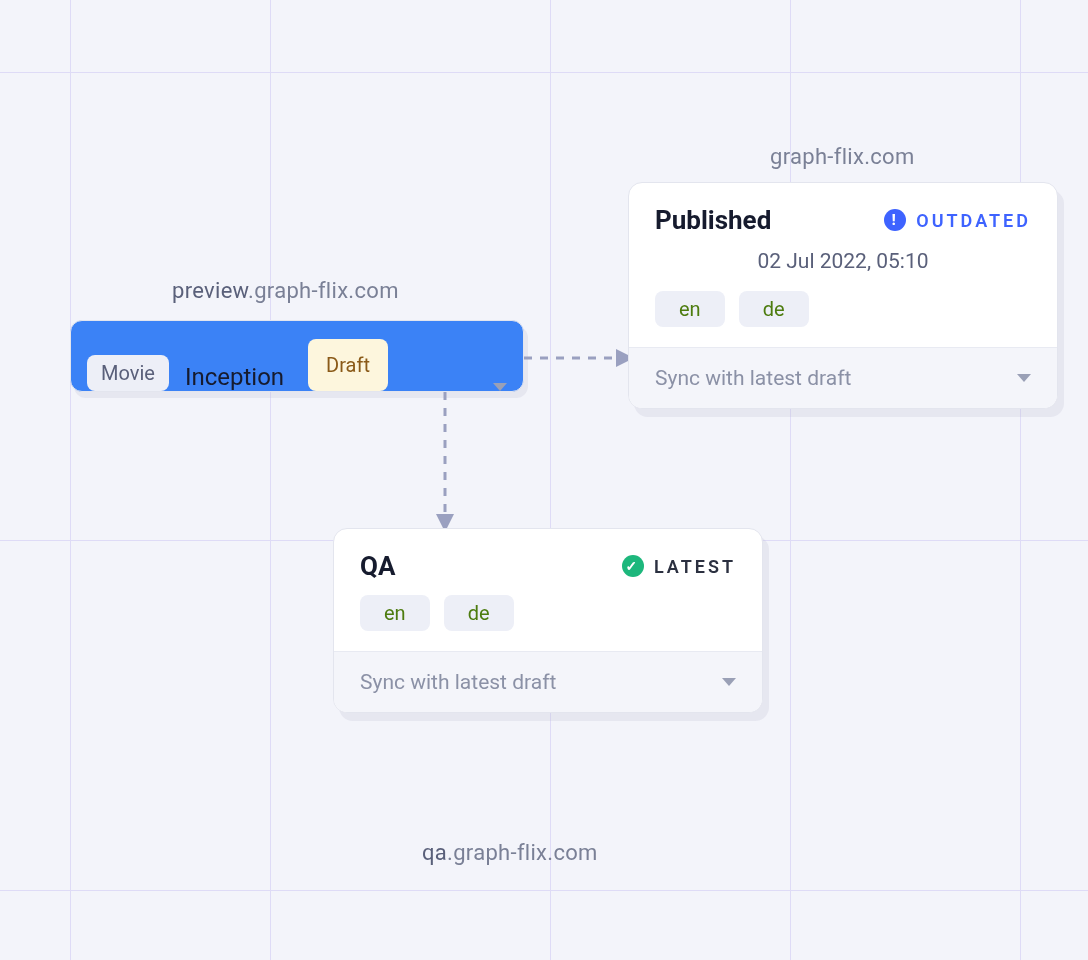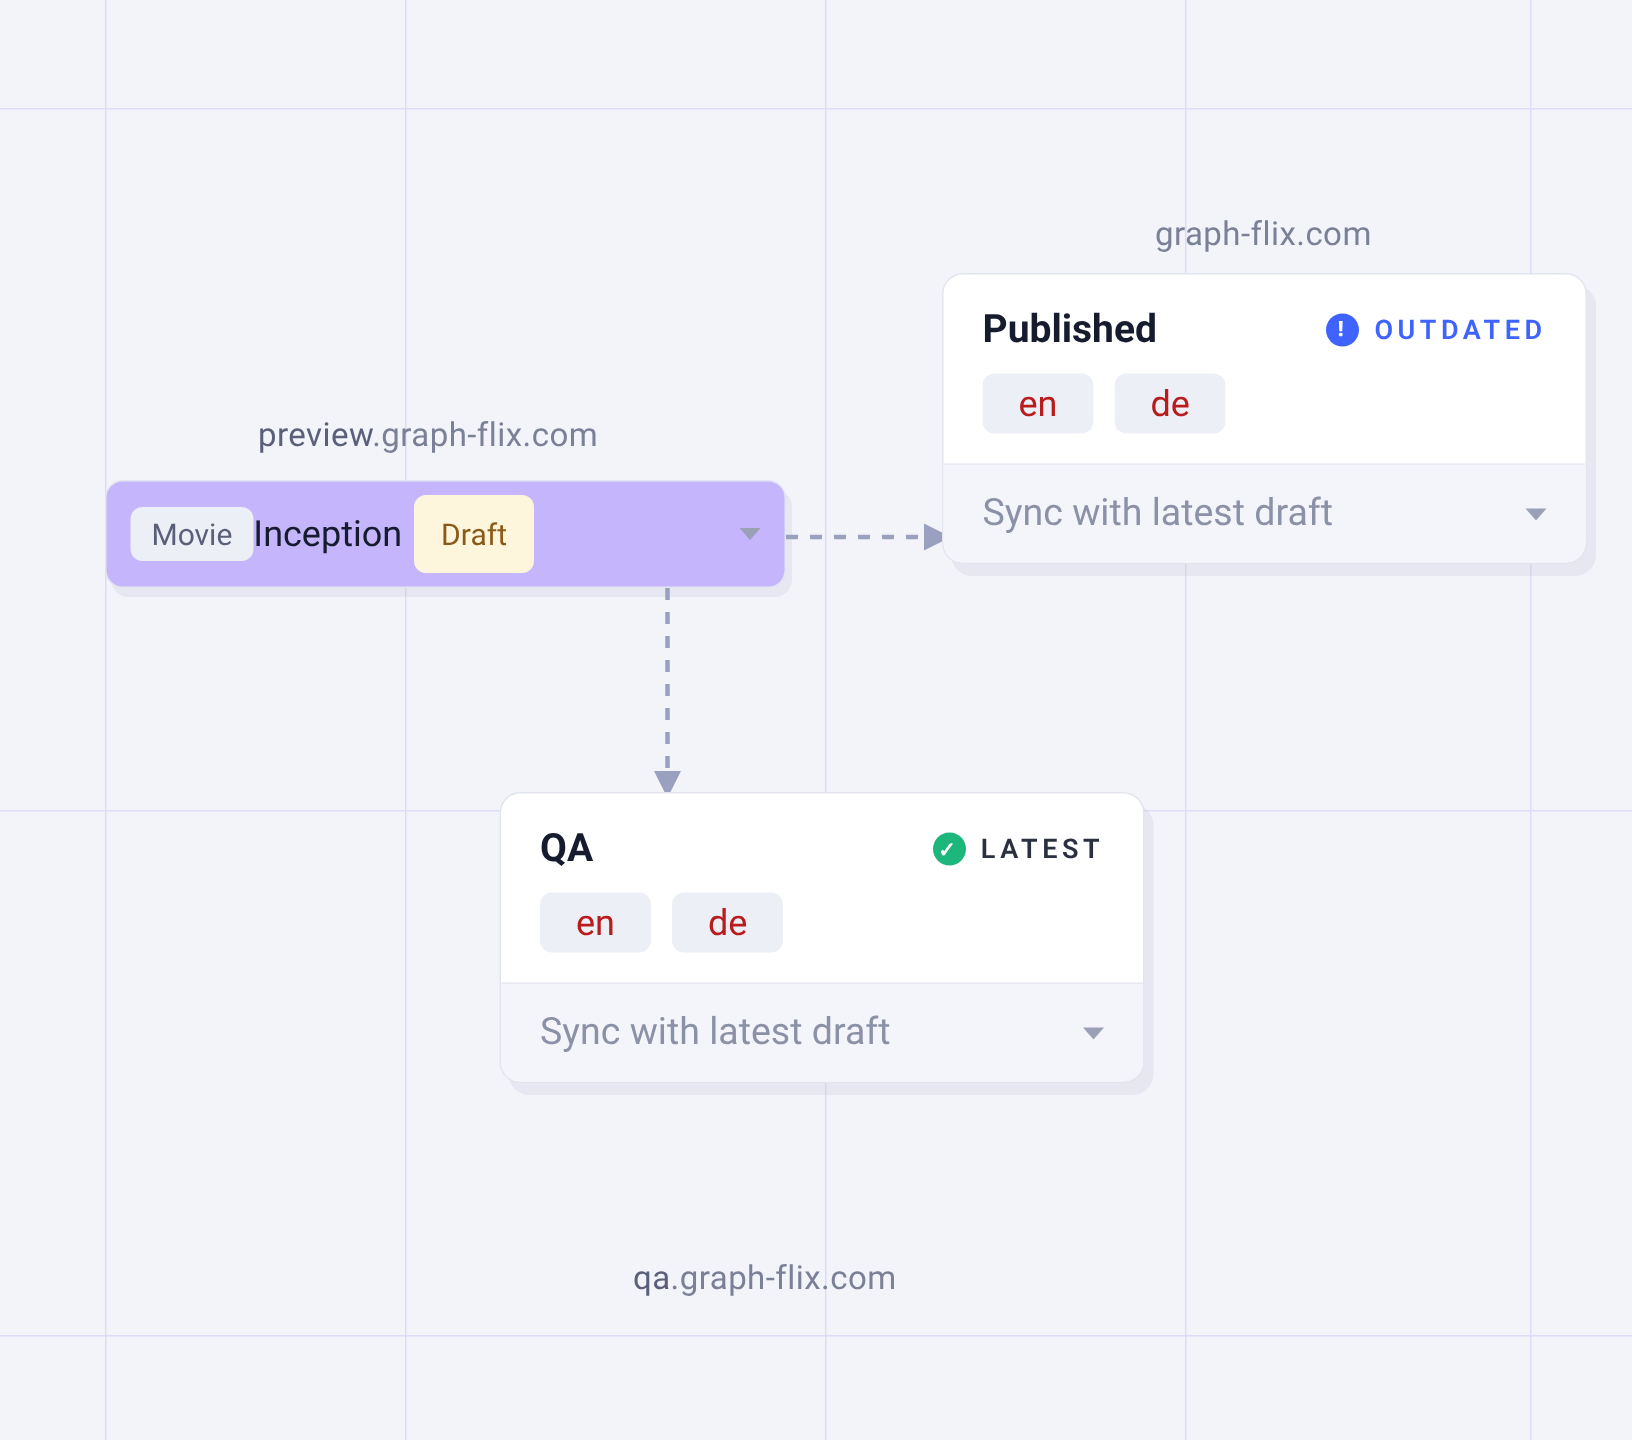--- a/index.html
+++ b/index.html
@@ -32,27 +32,28 @@
   .env-label .sub { color: #5a607a; margin-left: 42px; }
   #lbl-preview { left: 130px; top: 278px; }
   #lbl-prod    { left: 770px; top: 144px; }
   #lbl-qa      { left: 380px; top: 840px; }
 
   
   .draft-card {
     position: absolute;
     left: 70px; top: 320px;
     width: 454px; height: 72px;
-    background: #c4b5fd;
+    background: #3b82f6;
     border: 1px solid #e3e5ee;
     border-radius: 12px;
     box-shadow: 4px 6px 0 rgba(190,193,210,0.25);
     display: flex;
-    align-items: center;
+    align-items: flex-end;
     padding: 0 16px;
+    gap: 16px;
   }
   .tag-movie {
     background: #edeff7;
     color: #5a607a;
     font-size: 20px;
     padding: 6px 14px;
     border-radius: 8px;
   }
   .movie-title {
     font-size: 24px;
@@ -121,33 +122,33 @@
   .badge-latest   .badge-icon { background: #1db77c; }
 
   .card-date {
     font-size: 21px;
     color: #5a607a;
     margin-bottom: 18px;
   }
   .lang-row { display: flex; gap: 14px; }
   .lang-chip {
     background: #edeff7;
-    color: #b91c1c;
-    font-size: 24px;
+    color: #4d7c0f;
+    font-size: 20px;
     padding: 6px 24px;
     border-radius: 8px;
   }
   .card-footer {
     background: #f4f5fa;
     border-top: 1px solid #e8eaf2;
     padding: 18px 26px;
     display: flex;
     align-items: center;
     justify-content: space-between;
-    font-size: 25px;
+    font-size: 21px;
     color: #8b91a6;
   }
   .card-footer .caret-down { margin-left: 0; }
 
   
   .connector { position: absolute; pointer-events: none; }
   #conn-right { left: 524px; top: 343px; width: 110px; height: 30px; }
   #conn-down  { left: 430px; top: 392px; width: 30px; height: 140px; }
 </style>
 </head>
@@ -191,20 +192,21 @@
 
 <div class="env-card" id="card-published">
   <div class="card-body">
     <div class="card-head">
       <span class="card-title">Published</span>
       <span class="badge badge-outdated">
         <span class="badge-icon">!</span>
         <span>OUTDATED</span>
       </span>
     </div>
+    <div class="card-date">02 Jul 2022, 05:10</div>
     <div class="lang-row">
       <span class="lang-chip">en</span>
       <span class="lang-chip">de</span>
     </div>
   </div>
   <div class="card-footer">
     <span>Sync with latest draft</span>
     <span class="caret-down"></span>
   </div>
 </div>

